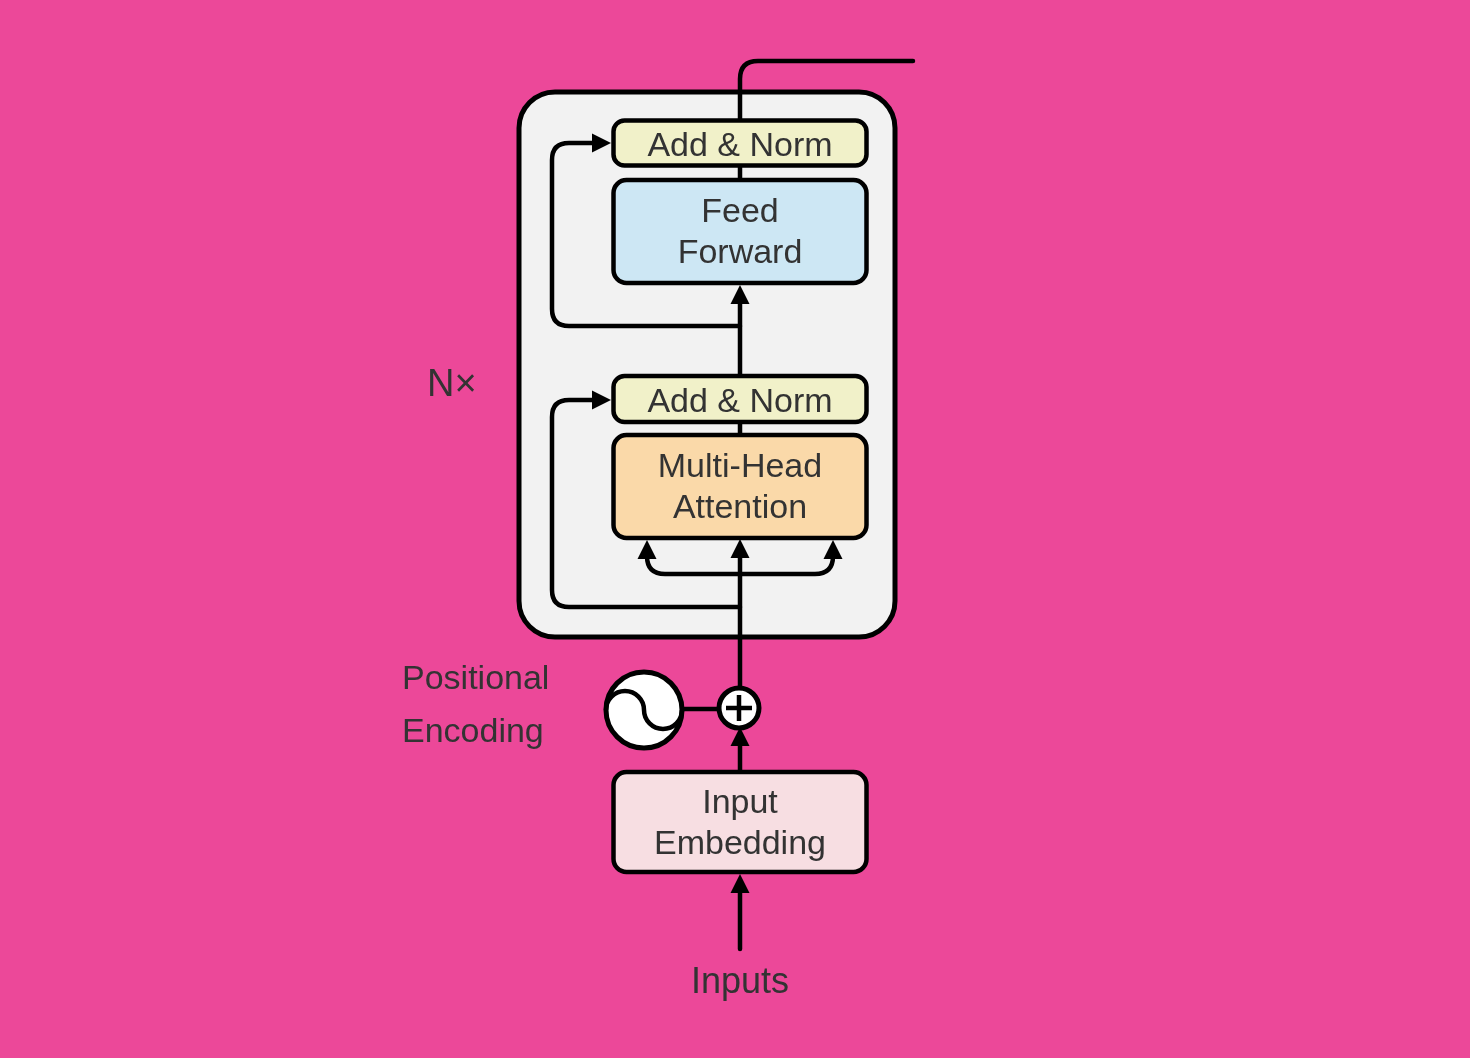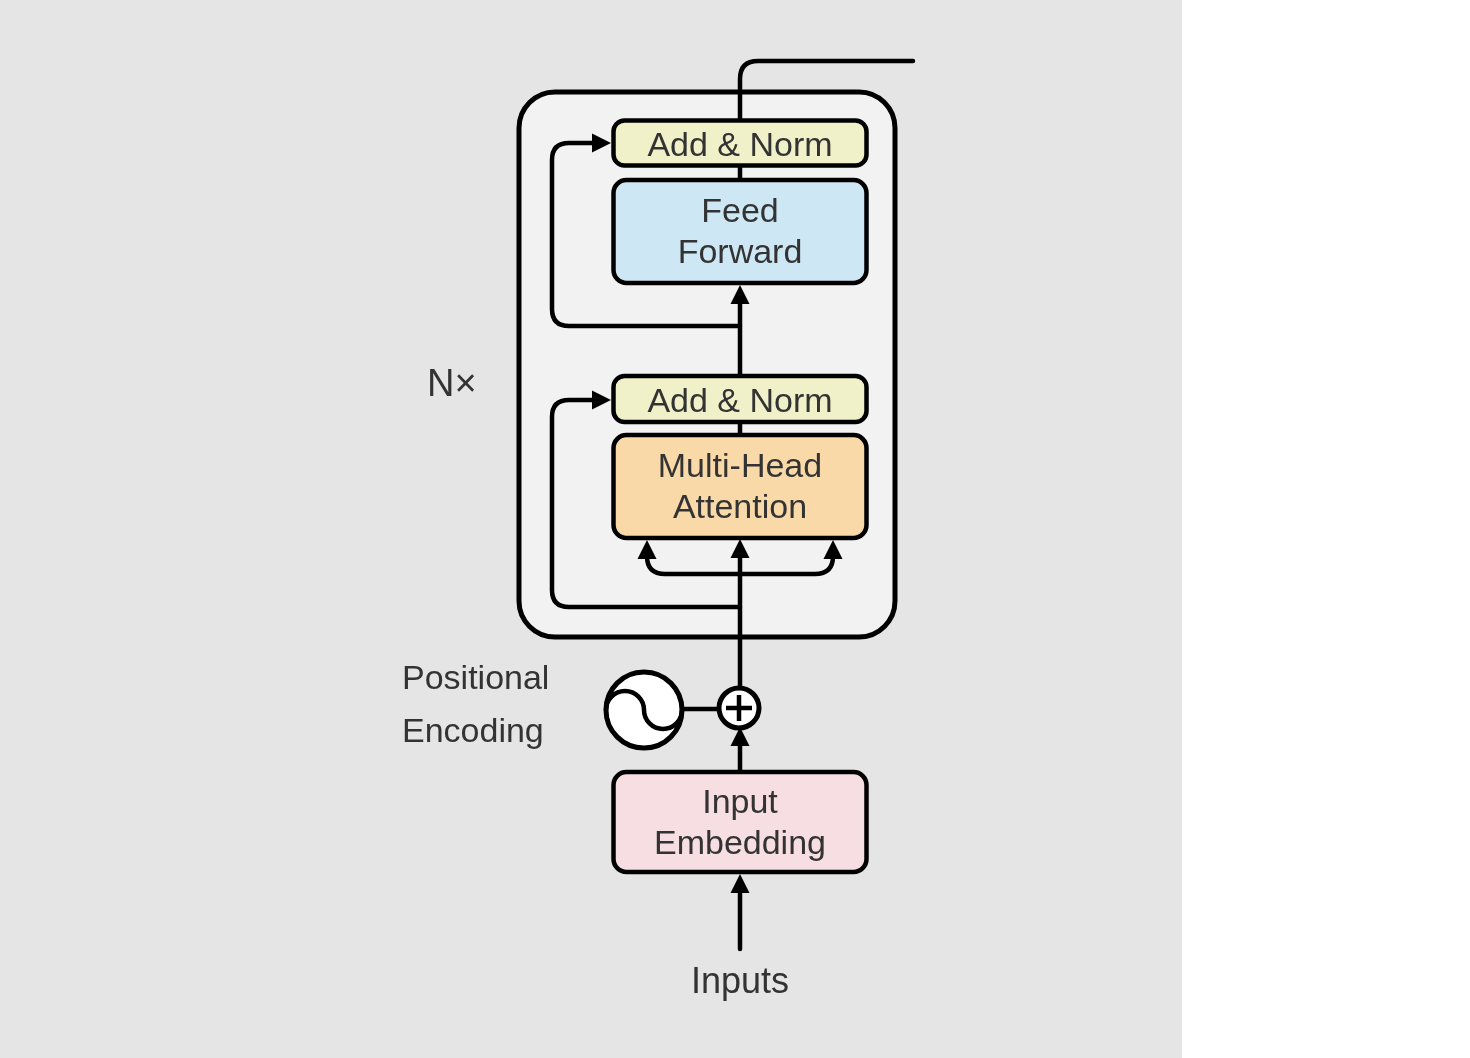--- a/index.html
+++ b/index.html
@@ -1,20 +1,20 @@
 <!DOCTYPE html>
 <html><head>
 <meta charset="utf-8">
 <style>
   html, body { margin: 0; padding: 0; background: #ffffff; }
   .stage {
     position: relative;
-    width: 1182px;
+    width: 1470px;
     height: 1058px;
-    background: #e5e5e5;
+    background: #ec4899;
     overflow: hidden;
     font-family: "Liberation Sans", sans-serif;
   }
   svg { display: block; }
   .line {
     stroke: #000000;
     stroke-width: 4.5;
     fill: none;
     stroke-linecap: round;
     stroke-linejoin: round;

